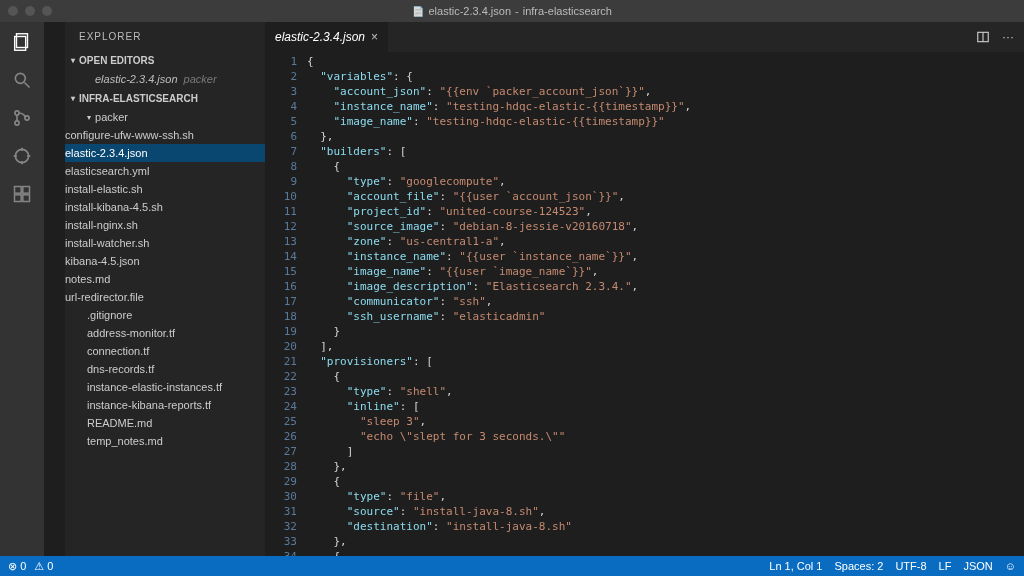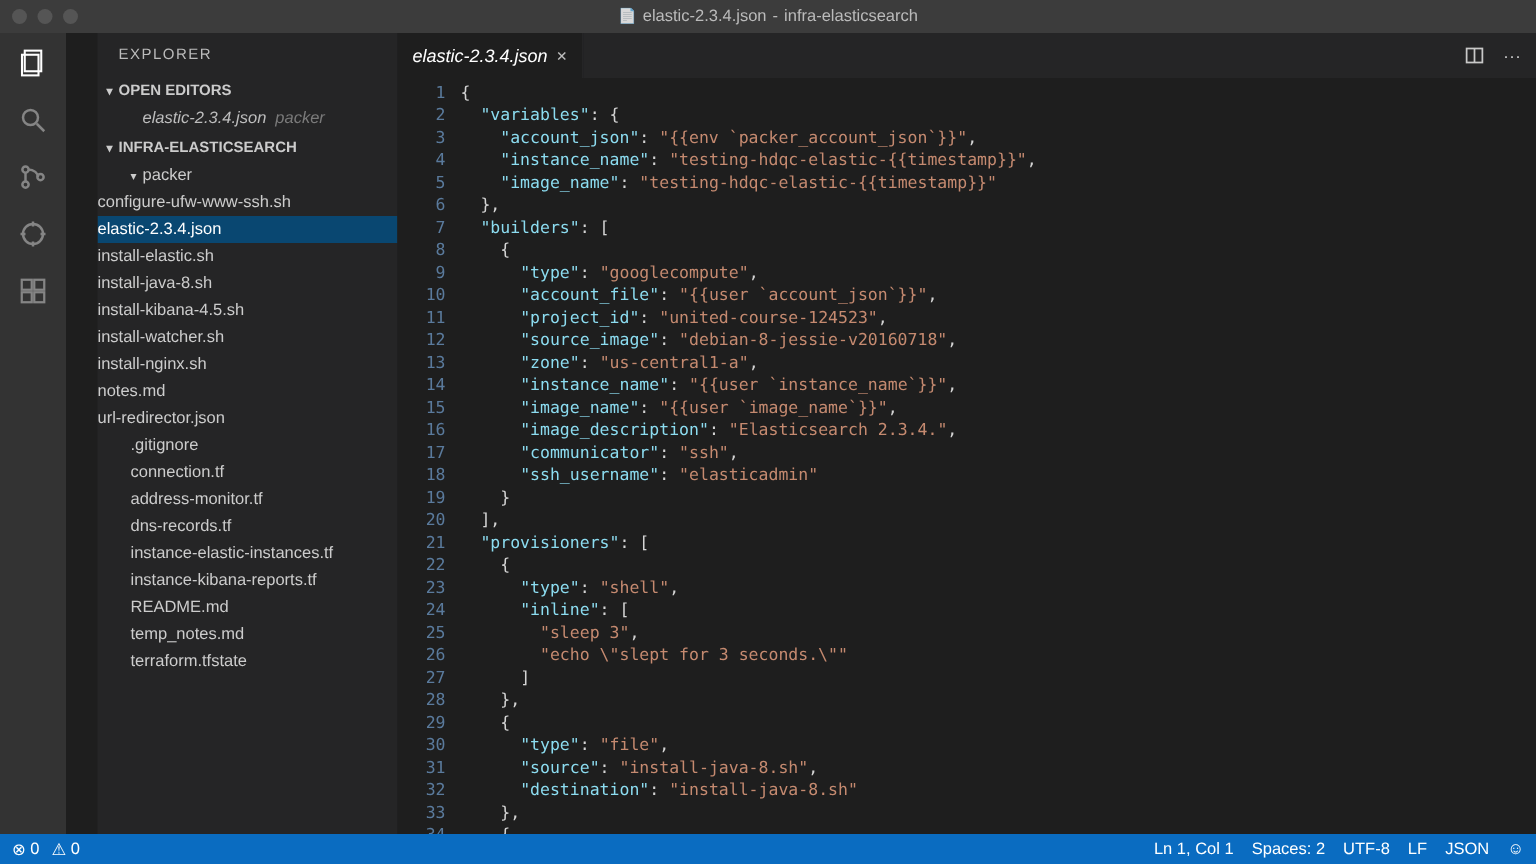--- a/index.html
+++ b/index.html
@@ -235,36 +235,36 @@
       <span class="sub">packer</span>
     </div>
     <div class="section-header">
       <span class="tri">▾</span>
       <span>INFRA-ELASTICSEARCH</span>
     </div>
     <div class="file-list" id="file-list">
         <div class="file-item indent1"><span class="folder-tri">▾</span>packer</div>
         <div class="file-item indent2">configure-ufw-www-ssh.sh</div>
         <div class="file-item indent2 active">elastic-2.3.4.json</div>
+        <div class="file-item indent2">elasticsearch.yml</div>
         <div class="file-item indent2">install-elastic.sh</div>
-        <div class="file-item indent2">install-java-8.sh</div>
         <div class="file-item indent2">install-kibana-4.5.sh</div>
+        <div class="file-item indent2">install-nginx.sh</div>
         <div class="file-item indent2">install-watcher.sh</div>
-        <div class="file-item indent2">install-nginx.sh</div>
+        <div class="file-item indent2">kibana-4.5.json</div>
         <div class="file-item indent2">notes.md</div>
-        <div class="file-item indent2">url-redirector.json</div>
+        <div class="file-item indent2">url-redirector.file</div>
         <div class="file-item indent1">.gitignore</div>
+        <div class="file-item indent1">address-monitor.tf</div>
         <div class="file-item indent1">connection.tf</div>
-        <div class="file-item indent1">address-monitor.tf</div>
         <div class="file-item indent1">dns-records.tf</div>
         <div class="file-item indent1">instance-elastic-instances.tf</div>
         <div class="file-item indent1">instance-kibana-reports.tf</div>
         <div class="file-item indent1">README.md</div>
         <div class="file-item indent1">temp_notes.md</div>
-        <div class="file-item indent1">terraform.tfstate</div>
       </div>
   </div>
 
   <div class="editor-area">
     <div class="tabbar">
       <div class="tab">
         <span>elastic-2.3.4.json</span>
         <span class="close">×</span>
       </div>
       <div class="tabbar-actions">

